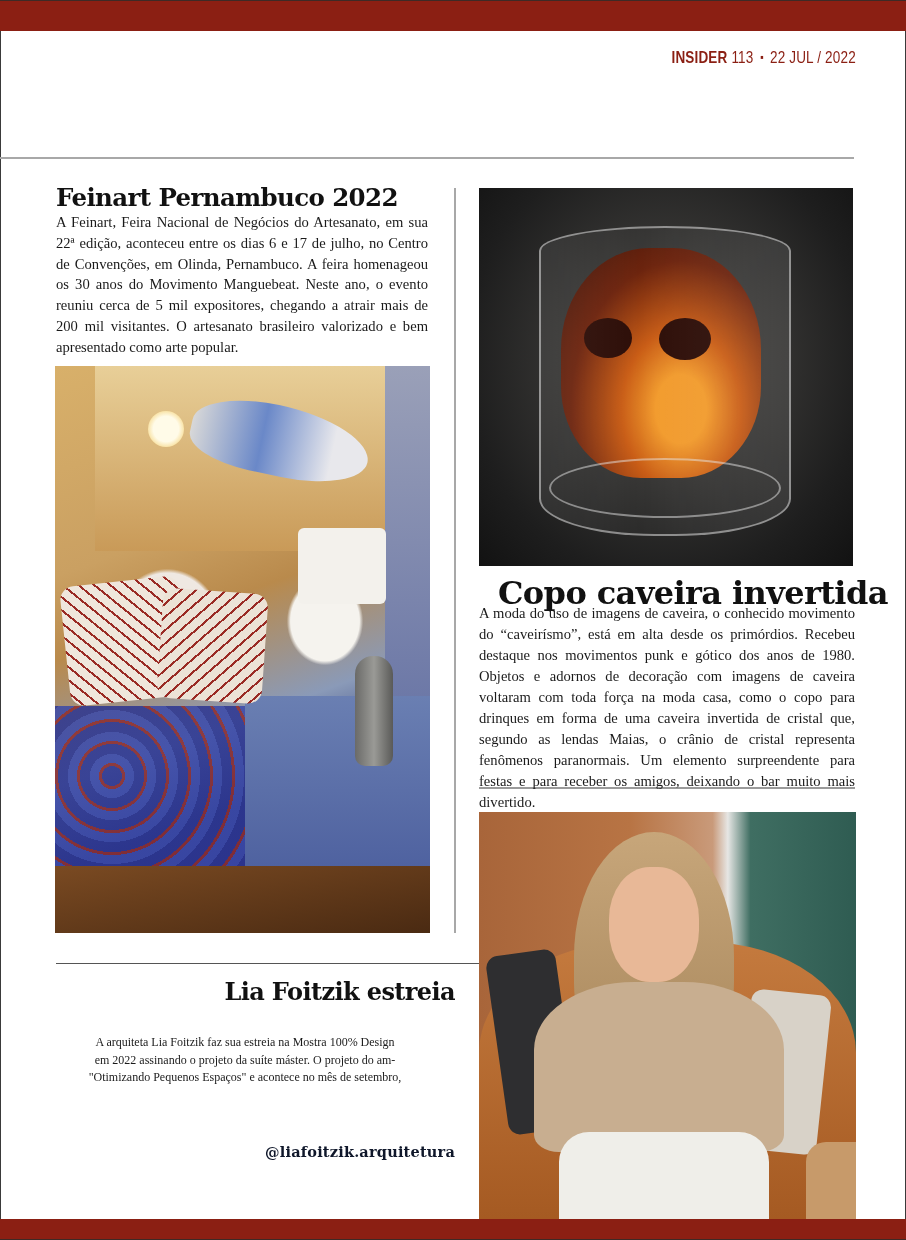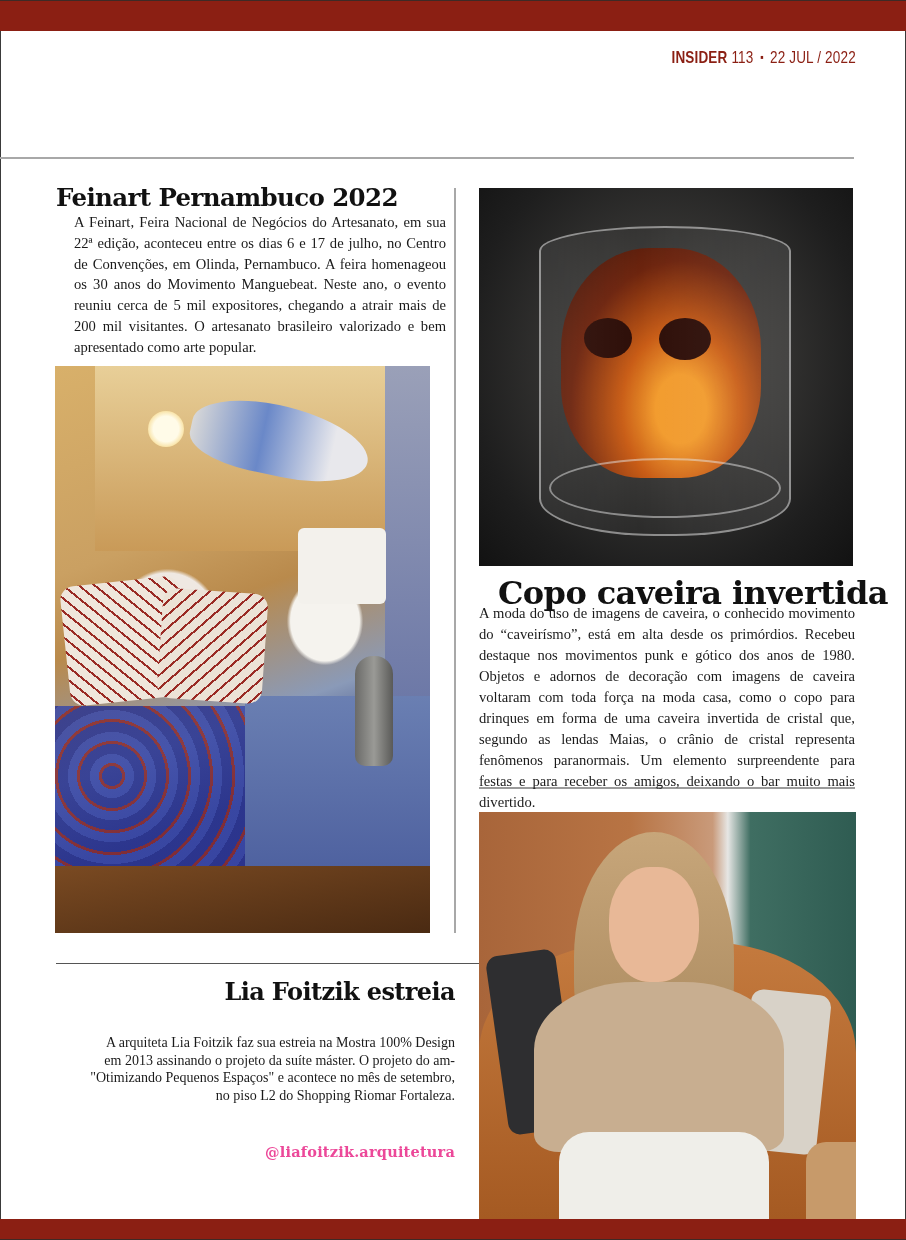--- a/index.html
+++ b/index.html
@@ -18,21 +18,21 @@
 
   .rule-top { position: absolute; left: 0; top: 157px; width: 854px; height: 2px; background: #a8a8a8; }
   .vrule-top { position: absolute; left: 454px; top: 188px; width: 2px; height: 745px; background: #a8a8a8; }
   .rule-right-mid { position: absolute; left: 479px; top: 787px; width: 376px; height: 2px; background: #9a9a9a; }
   .rule-left-bottom { position: absolute; left: 56px; top: 963px; width: 423px; height: 1px; background: #555; }
 
   .headline { font-family: "DejaVu Serif", "Liberation Serif", serif; font-weight: bold; color: #111; letter-spacing: -0.6px; }
 
   
   .a1-title { position: absolute; left: 56px; top: 183px; font-size: 24px; transform: scaleX(1.02); transform-origin: left; white-space: nowrap; }
-  .a1-body { position: absolute; left: 56px; top: 212px; width: 372px; font-size: 14.6px; line-height: 20.8px; text-align: justify; margin-left: 18px; }
+  .a1-body { position: absolute; left: 56px; top: 212px; width: 372px; font-size: 14.6px; line-height: 20.8px; text-align: justify; }
 
   .photo { position: absolute; overflow: hidden; }
   .photo-feinart { left: 55px; top: 366px; width: 375px; height: 567px;
     background:
       radial-gradient(circle at 30% 8%, #fff6d8 0 3%, rgba(255,230,160,0.0) 9%),
       radial-gradient(ellipse at 72% 45%, #f5f3ee 0 9%, rgba(0,0,0,0) 10%),
       radial-gradient(ellipse at 30% 47%, #efe8e2 0 14%, rgba(0,0,0,0) 15%),
       linear-gradient(180deg, rgba(0,0,0,0) 0 60%, rgba(0,0,0,0) 60%),
       linear-gradient(160deg, #d8b06a 0%, #caa062 30%, #b98a4c 42%, #8a9ab8 60%, #31407e 72%, #2a2f7a 82%, #6a3e20 92%, #4a2a14 100%);
   }
@@ -68,22 +68,22 @@
   .photo-lia .pillow-d { position: absolute; left: 18px; top: 140px; width: 70px; height: 180px; border-radius: 12px; background: #2e2e30; transform: rotate(-8deg); }
   .photo-lia .pillow-l { position: absolute; left: 265px; top: 180px; width: 80px; height: 160px; border-radius: 12px; background: #d8d2c8; transform: rotate(6deg); }
   .photo-lia .hair { position: absolute; left: 95px; top: 20px; width: 160px; height: 250px; border-radius: 50% 50% 40% 40%; background: linear-gradient(180deg, #c7a67a, #a8875c); }
   .photo-lia .face { position: absolute; left: 130px; top: 55px; width: 90px; height: 115px; border-radius: 45%; background: #e8b897; }
   .photo-lia .hoodie { position: absolute; left: 55px; top: 170px; width: 250px; height: 170px; border-radius: 40% 40% 10% 10%; background: #c8ae90; }
   .photo-lia .pants { position: absolute; left: 80px; top: 320px; width: 210px; height: 87px; border-radius: 30px 30px 0 0; background: #efeee9; }
   .photo-lia .side-table { position: absolute; right: 0; top: 330px; width: 50px; height: 77px; background: #c79a6a; border-radius: 20px 0 0 0; }
 
   
   .a3-title { position: absolute; right: 451px; top: 978px; font-size: 24px; line-height: 28.5px; text-align: center; white-space: nowrap; }
-  .a3-body { position: absolute; right: 451px; top: 1034px; width: 420px; font-size: 14px; line-height: 17.6px; text-align: right; }
-  .a3-handle { position: absolute; right: 451px; top: 1143px; font-family: "DejaVu Serif", serif; font-weight: bold; font-size: 14.5px; color: #ec4899; letter-spacing: 0.2px; white-space: nowrap; }
+  .a3-body { position: absolute; right: 451px; top: 1034px; width: 420px; font-size: 12px; line-height: 17.6px; text-align: center; }
+  .a3-handle { position: absolute; right: 451px; top: 1143px; font-family: "DejaVu Serif", serif; font-weight: bold; font-size: 14.5px; color: #0f172a; letter-spacing: 0.2px; white-space: nowrap; }
 </style>
 </head>
 <body>
 
 <div class="page-border-left"></div>
 <div class="page-border-right"></div>
 
 <div class="top-band"></div>
 
 <div class="header-info">
@@ -135,19 +135,18 @@
   <div class="hoodie"></div>
   <div class="pants"></div>
   <div class="side-table"></div>
 </div>
 
 <h2 class="headline a3-title">
   <span>Lia Foitzik estreia</span><br>
 </h2>
 <div class="a3-body">
   <div>A arquiteta Lia Foitzik faz sua estreia na Mostra 100% Design</div>
-  <div>em 2013 assinando o projeto da suíte máster. O projeto do am-</div>
+  <div>em 2022 assinando o projeto da suíte máster. O projeto do am-</div>
   <div>"Otimizando Pequenos Espaços" e acontece no mês de setembro,</div>
-  <div>no piso L2 do Shopping Riomar Fortaleza.</div>
 </div>
 <div class="a3-handle">@liafoitzik.arquitetura</div>
 
 <div class="bottom-band"></div>
 
 </body></html>

